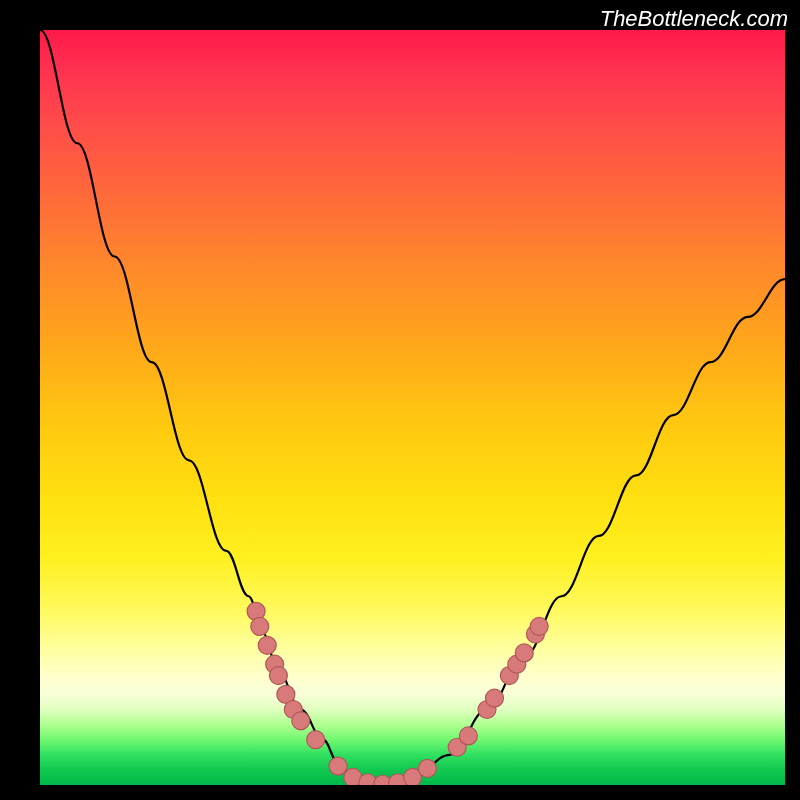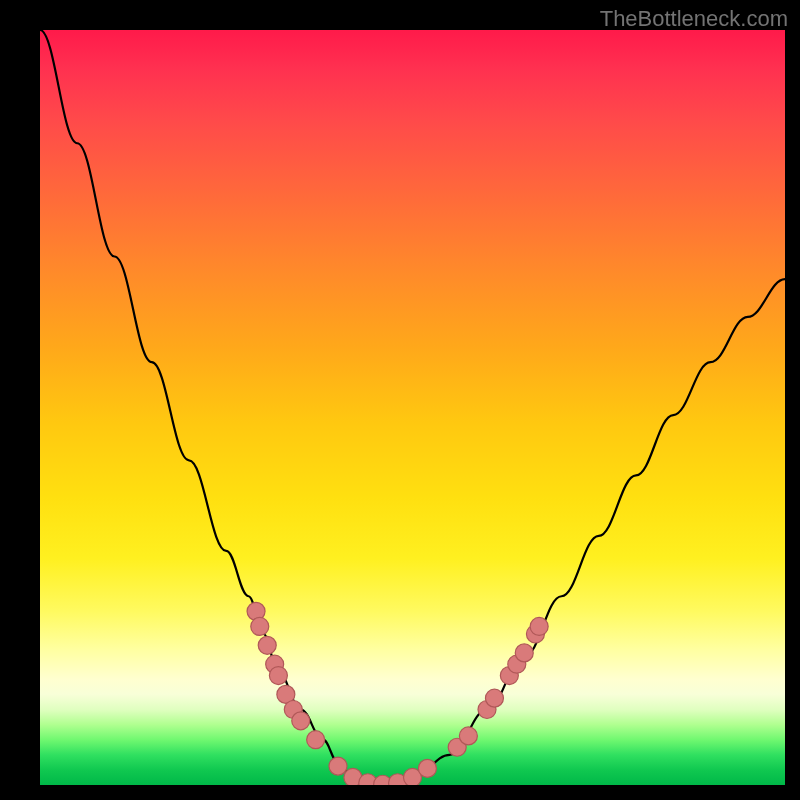--- a/index.html
+++ b/index.html
@@ -7,24 +7,25 @@
     width: 800px;
     height: 800px;
     background: #000;
     position: relative;
     font-family: Arial, sans-serif;
   }
   .watermark {
     position: absolute;
     top: 6px;
     right: 12px;
-    color: #737373;
+    color: #ffffff;
     font-size: 22px;
     font-weight: 500;
     z-index: 10;
+    font-style: italic;
   }
   .plot-area {
     position: absolute;
     left: 40px;
     top: 30px;
     width: 745px;
     height: 755px;
     overflow: hidden;
   }
   .gradient-bg {

